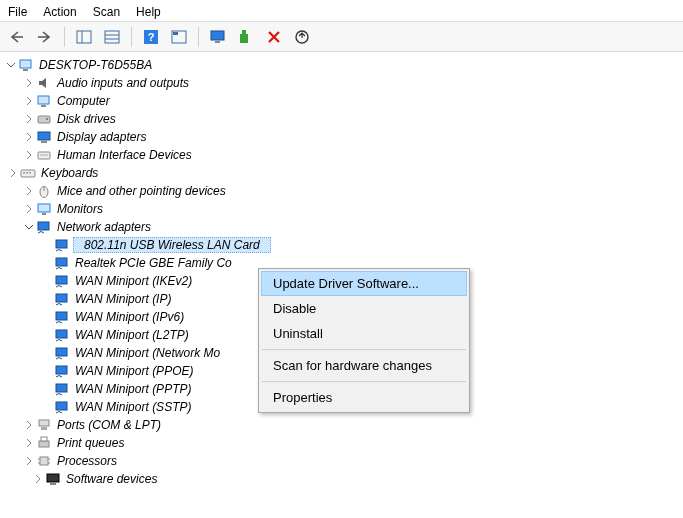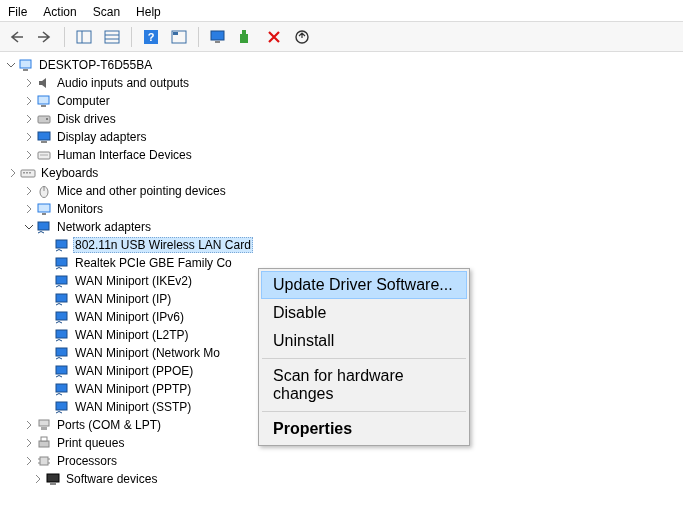--- a/index.html
+++ b/index.html
@@ -42,20 +42,21 @@
   .tbtn {
     width: 22px;
     height: 22px;
     display: flex;
     align-items: center;
     justify-content: center;
     border: 1px solid transparent;
   }
   .tree {
     padding: 4px 0;
+    font-style: italic;
   }
   .row {
     display: flex;
     align-items: center;
     height: 18px;
     white-space: nowrap;
   }
   .expander {
     width: 14px;
     display: inline-flex;
@@ -69,47 +70,47 @@
     align-items: center;
     justify-content: center;
     margin-right: 3px;
   }
   .label {
     padding: 0 2px;
   }
   .selected .label {
     background: #cde8ff;
     border: 1px dotted #7aa7d6;
-    padding: 0 1px;
+    padding: 0 10px;
   }
   .ctxmenu {
     position: absolute;
     left: 258px;
     top: 268px;
     width: 212px;
     background: #f1f1f1;
     border: 1px solid #a7a7a7;
     box-shadow: 2px 2px 4px rgba(0,0,0,0.25);
     padding: 2px;
-    font-size: 16px;
+    font-size: 13px;
   }
   .ctxitem {
     padding: 5px 12px;
     cursor: default;
   }
   .ctxitem.hover {
     background: #bee0ff;
     border: 1px solid #94c9ff;
     padding: 4px 11px;
   }
   .ctxsep {
     border-top: 1px solid #d0d0d0;
     margin: 3px 1px;
   }
-  .ctxitem.bold { font-weight: bold; }
+  .ctxitem.bold { font-weight: normal; }
   svg { display: block; }
 </style>
 </head>
 <body>
 
 <div class="menubar">
   <span>File</span>
   <span>Action</span>
   <span>Scan</span>
   <span>Help</span>

